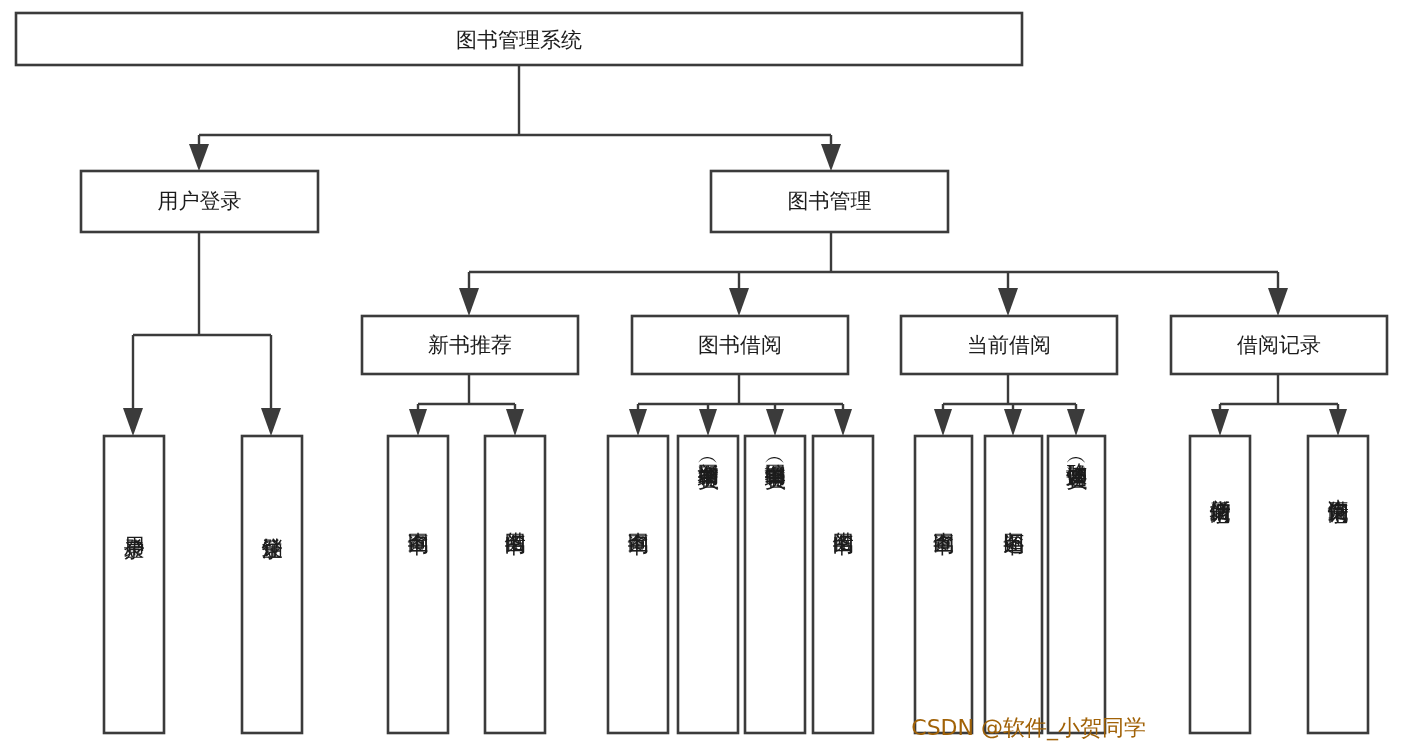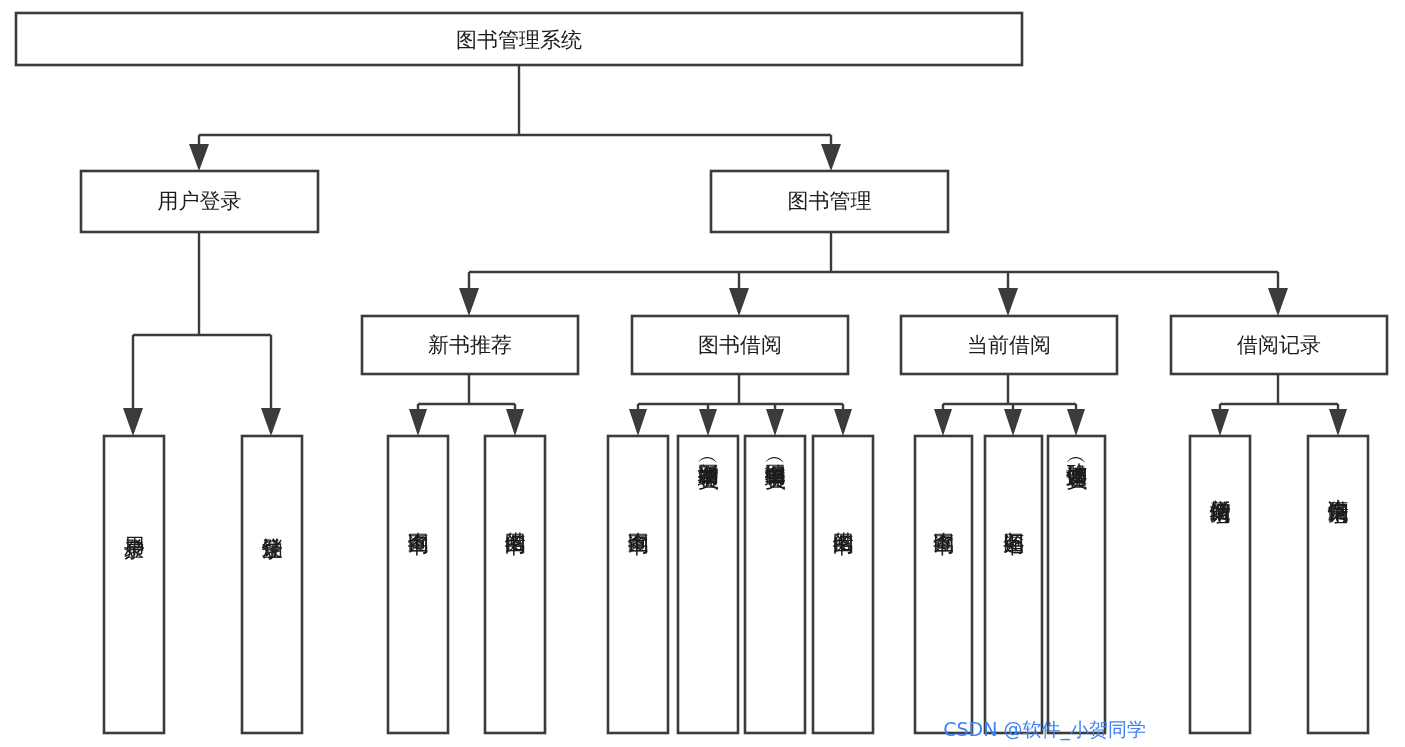--- a/index.html
+++ b/index.html
@@ -68,22 +68,22 @@
     white-space: nowrap;
   }
   .vnode.mid span {
     margin-top: 0;
   }
   .watermark {
     position: absolute;
     right: 8px;
     bottom: 4px;
     font-family: "DejaVu Sans", "Liberation Sans", sans-serif;
-    font-size: 19px;
-    color: #3b82f6;
+    font-size: 22px;
+    color: #a16207;
     white-space: nowrap;
     user-select: none;
   }
 </style>
 </head>
 <body>
 
 <div id="diagram-root">
 
   <svg id="tree-svg" viewBox="0 0 1405 747">

